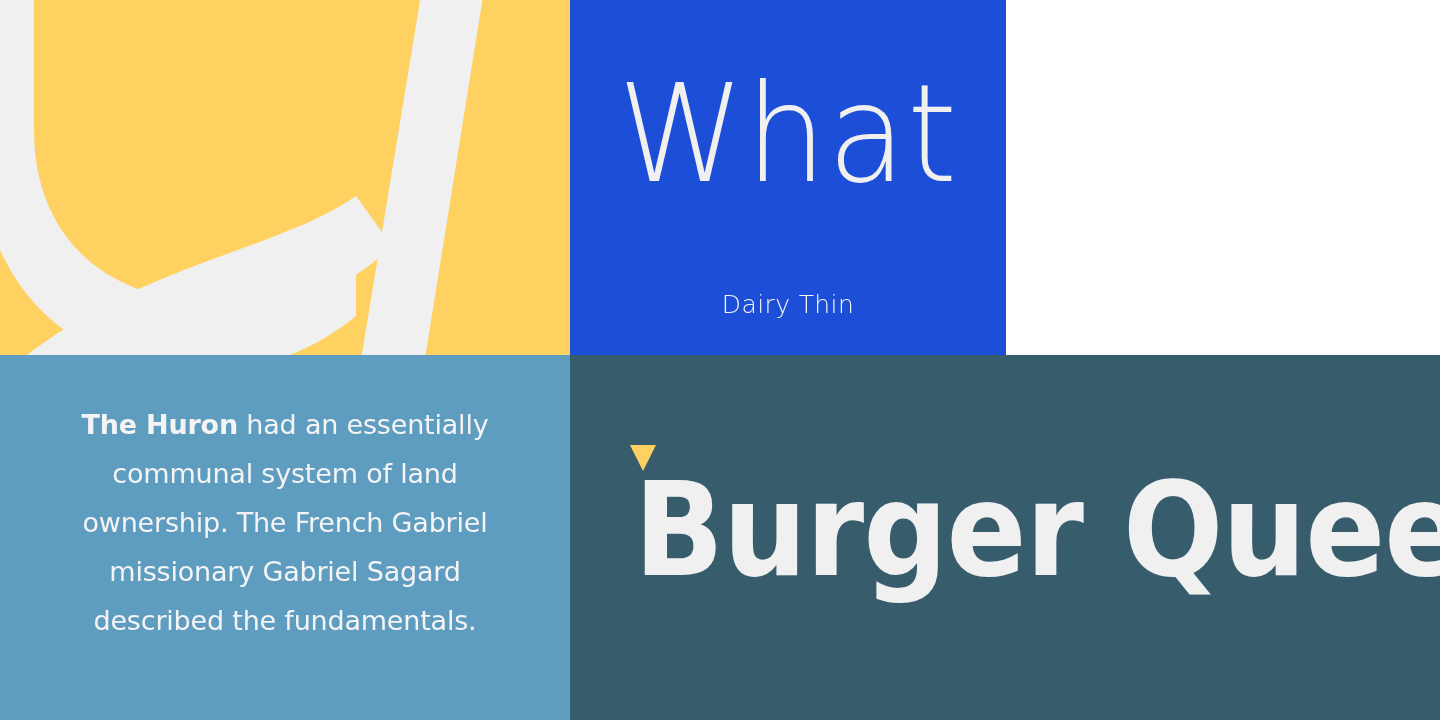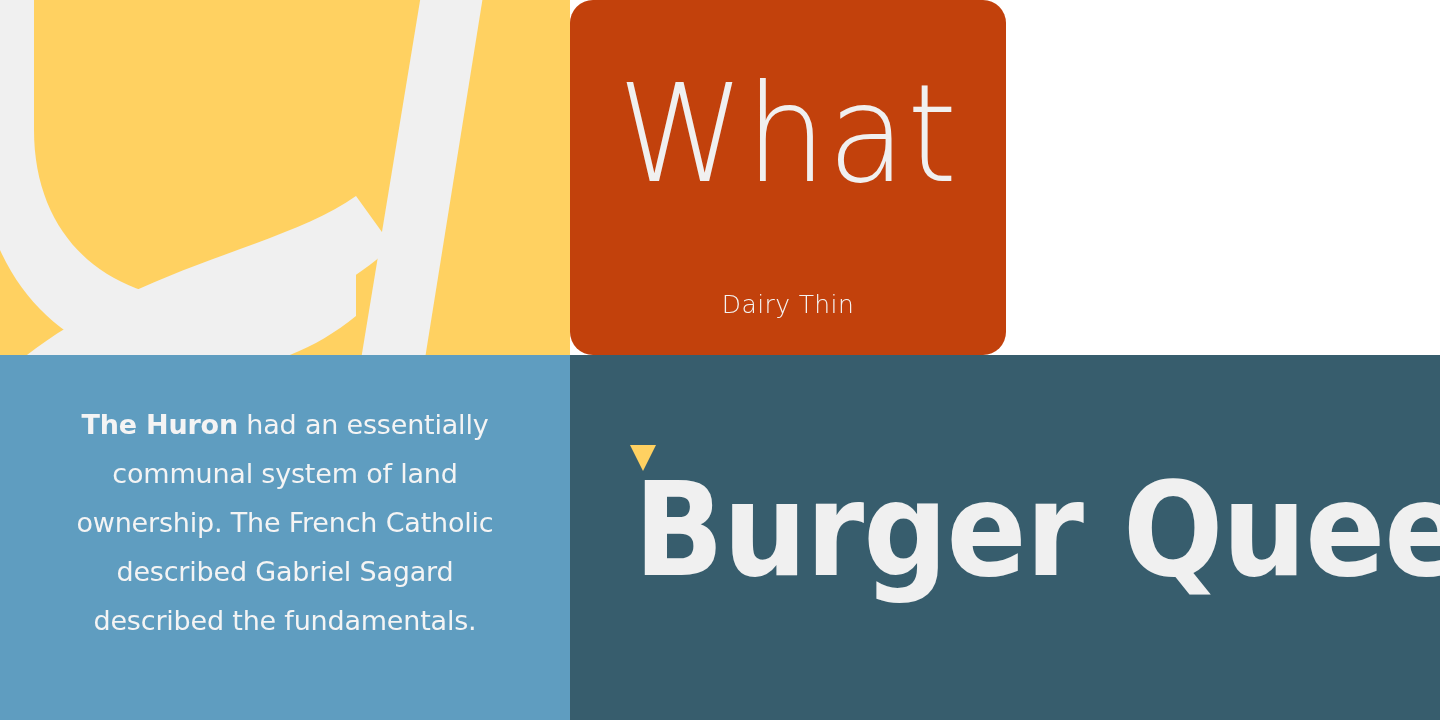--- a/index.html
+++ b/index.html
@@ -37,22 +37,21 @@
     height: 355px;
     display: block;
   }
 
   
   .panel-thin-green {
     grid-column: 2 / 3;
     grid-row: 1 / 2;
     position: relative;
     overflow: hidden;
-    background: #c2410c;
-    border-radius: 23px;
+    background: #1d4ed8;
   }
   
   .panel-amp-red {
     grid-column: 3 / 4;
     grid-row: 1 / 2;
     position: relative;
     overflow: hidden;
     background: #EF5465;
   }
   .sample-word {
@@ -183,21 +182,21 @@
 
   <div class="panel-thin-green">
     <div class="sample-word">
       <span class="word-thin">What</span>
     </div>
     <div class="panel-caption">Dairy Thin</div>
   </div>
 
 
   <div class="panel-paragraph-blue">
-    <p class="paragraph-body"><span class="lead">The Huron</span><span> had an essentially communal system of land ownership. The French Catholic described Gabriel Sagard described the fundamentals.</span></p>
+    <p class="paragraph-body"><span class="lead">The Huron</span><span> had an essentially communal system of land ownership. The French Gabriel missionary Gabriel Sagard described the fundamentals.</span></p>
   </div>
 
   <div class="panel-headline-teal">
     <div class="headline-marker"></div>
     <div class="headline-text">Burger Queen</div>
   </div>
 
 </div>
 
 </body></html>

